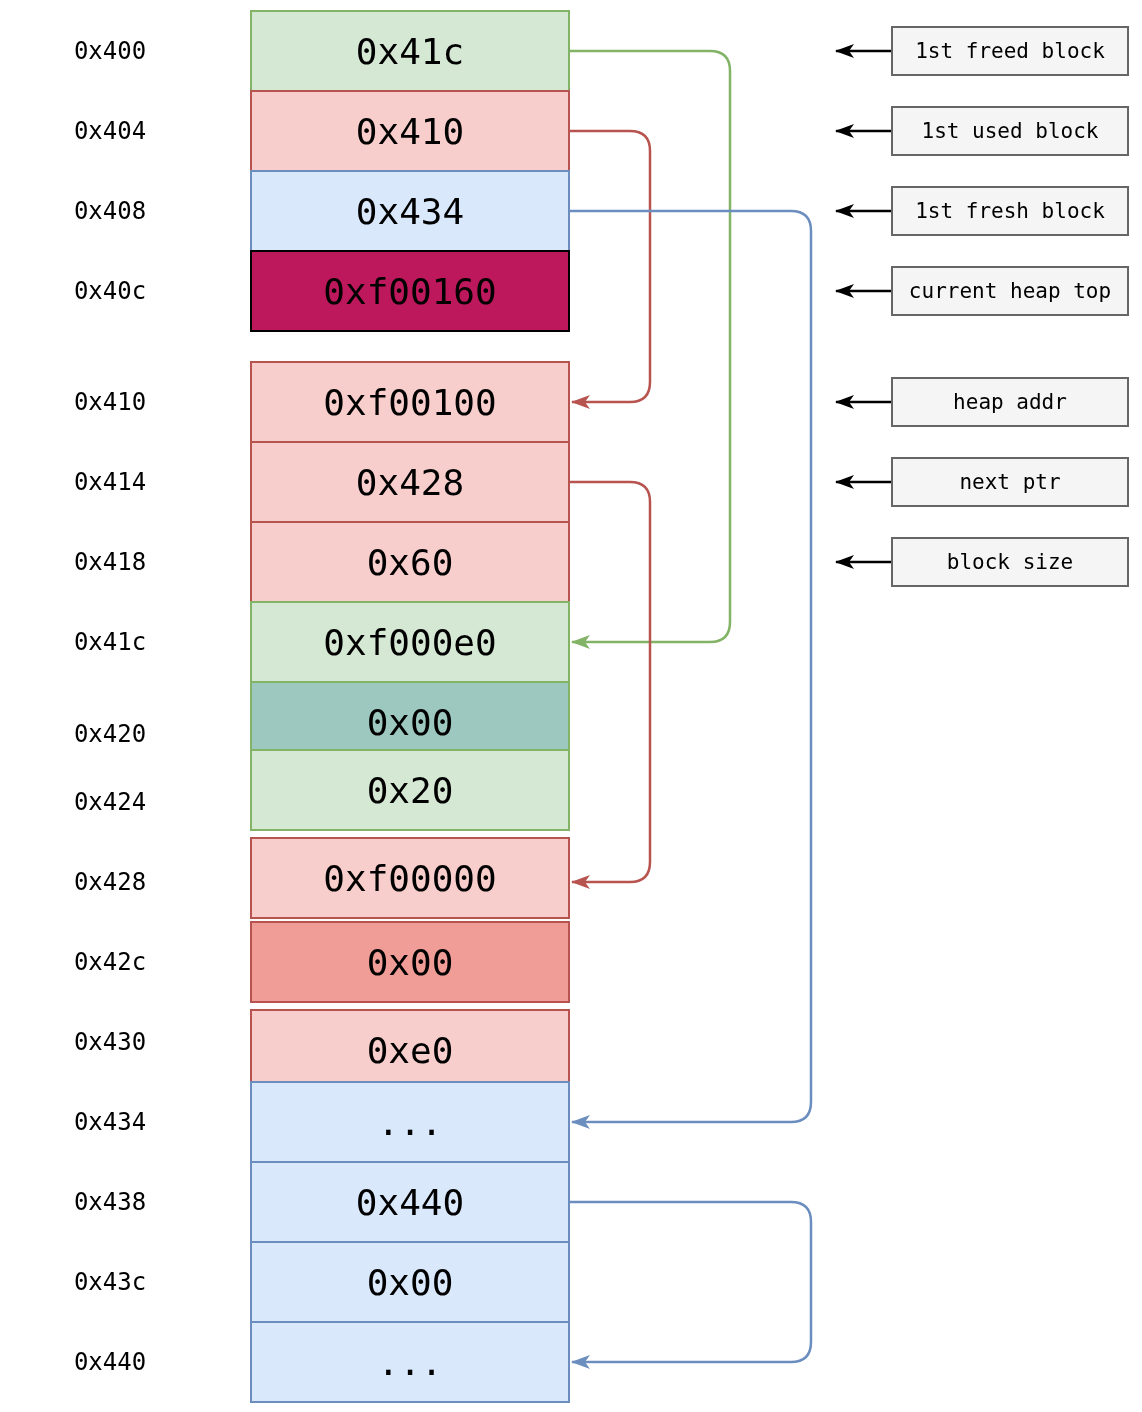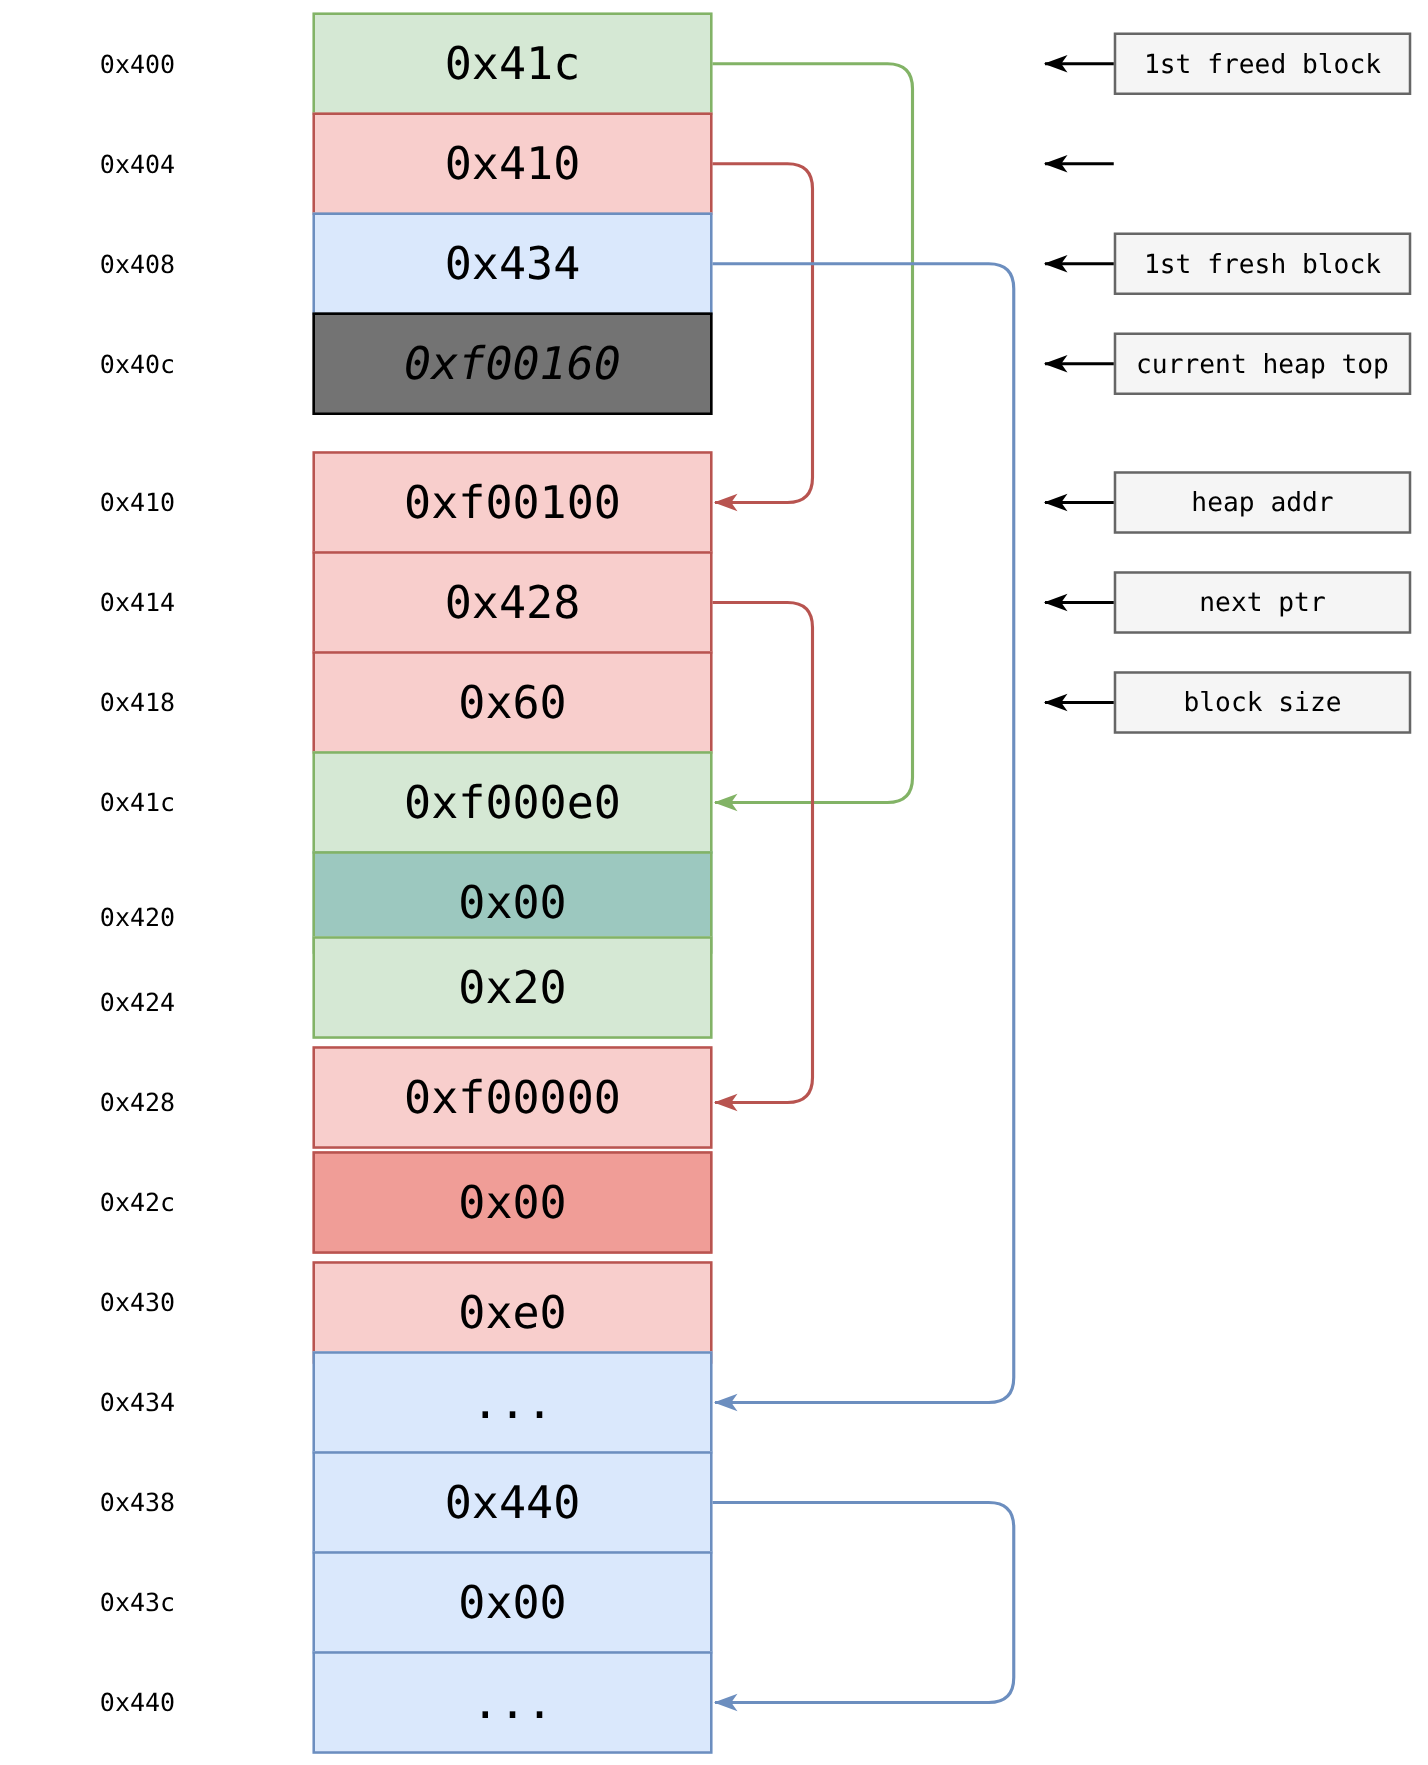--- a/index.html
+++ b/index.html
@@ -1,32 +1,32 @@
 <!DOCTYPE html>
 <html><head>
 <meta charset="utf-8">
 <style>
   html,body{margin:0;padding:0;background:#ffffff;}
   body{width:1142px;height:1412px;position:relative;overflow:hidden;
        font-family:"DejaVu Sans Mono", monospace;}
   #diagram{position:absolute;left:0;top:0;width:1142px;height:1412px;}
 
   .addr{position:absolute;left:55px;width:110px;height:32px;line-height:32px;
-        text-align:center;font-size:20px;color:#000;}
+        text-align:center;font-size:24px;color:#000;}
 
   .cell{position:absolute;left:250px;width:320px;height:82px;
         box-sizing:border-box;border:2px solid #000;background:#fff;
         display:flex;align-items:center;justify-content:center;
         font-size:36px;color:#000;}
   .c-green {background:#d5e8d4;border-color:#82b366;}
   .c-red   {background:#f8cecc;border-color:#b85450;}
   .c-blue  {background:#dae8fc;border-color:#6c8ebf;}
   .c-teal  {background:#9cc8bf;border-color:#82b366;}
   .c-salmon{background:#f09d97;border-color:#b85450;}
-  .c-white {background:#737373;border-color:#000000;font-style:italic;}
+  .c-white {background:#be185d;border-color:#000000;}
 
   .note{position:absolute;left:891px;width:238px;height:50px;
         box-sizing:border-box;border:2px solid #666666;background:#f5f5f5;
         display:flex;align-items:center;justify-content:center;
         font-size:21px;color:#000;}
 
   svg.overlay{position:absolute;left:0;top:0;width:1142px;height:1412px;
         pointer-events:none;}
 </style>
 </head>
@@ -101,20 +101,23 @@
   <div class="cell c-blue" style="top:1241px">
       <span>0x00</span>
     </div>
   <div class="cell c-blue" style="top:1321px">
       <span>...</span>
     </div>
 
   <div class="note" style="top:26px">
       <span>1st freed block</span>
     </div>
+  <div class="note" style="top:106px">
+      <span>1st used block</span>
+    </div>
   <div class="note" style="top:186px">
       <span>1st fresh block</span>
     </div>
   <div class="note" style="top:266px">
       <span>current heap top</span>
     </div>
   <div class="note" style="top:377px">
       <span>heap addr</span>
     </div>
   <div class="note" style="top:457px">

